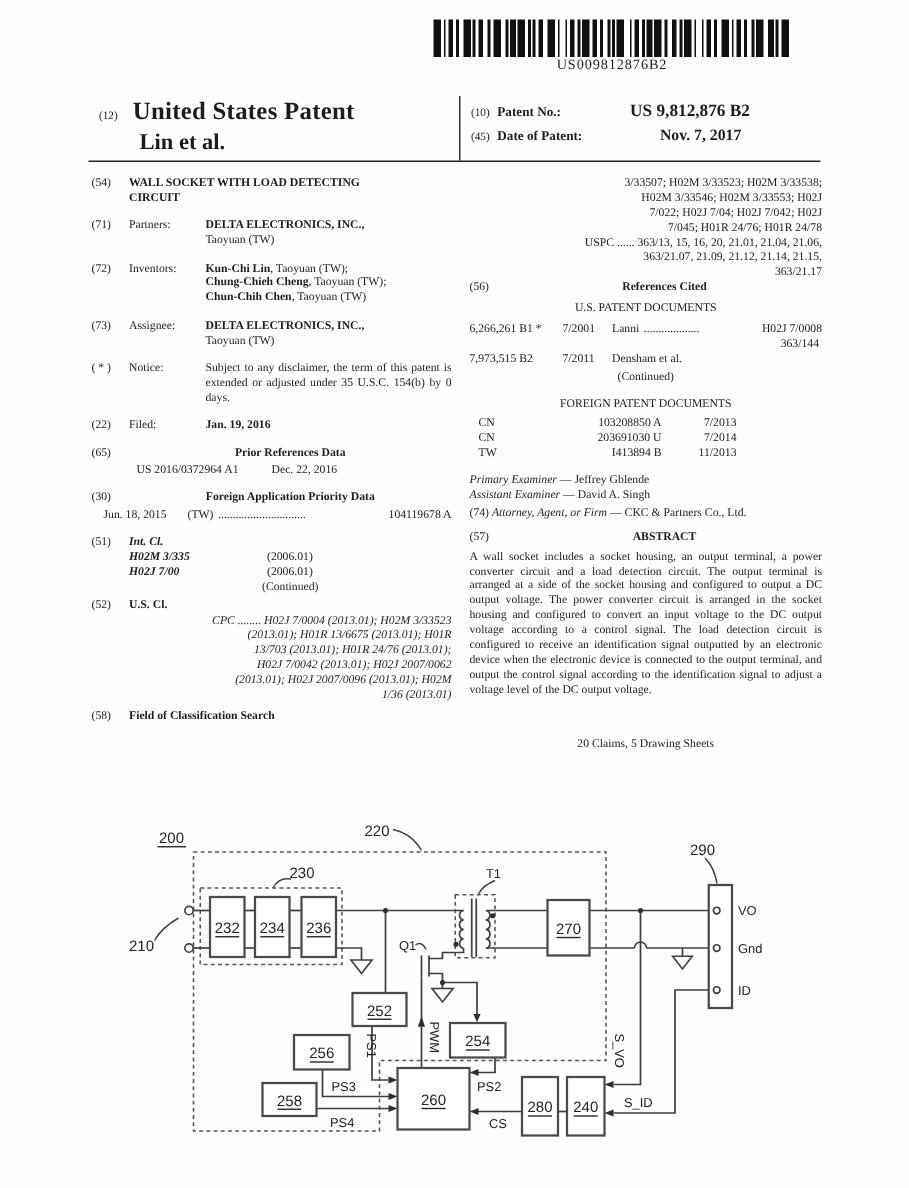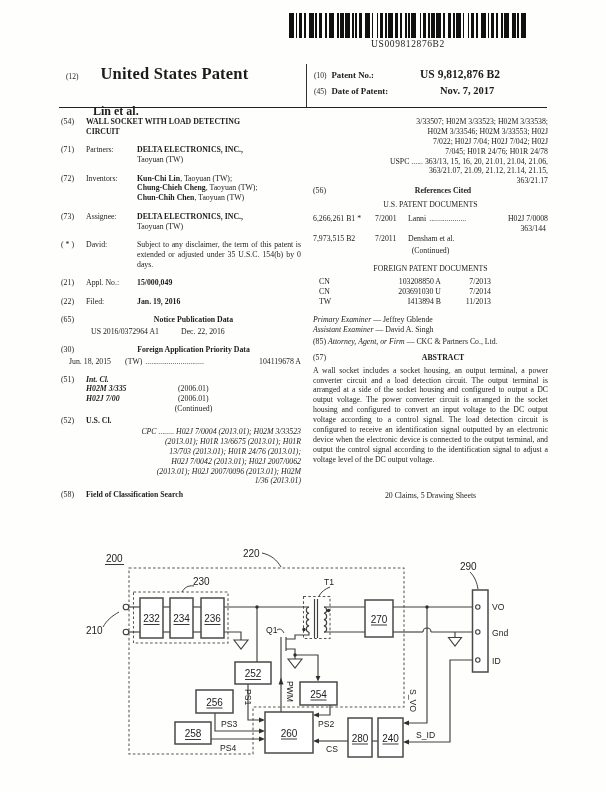--- a/index.html
+++ b/index.html
@@ -10,24 +10,24 @@
   
   .barcode{position:absolute;top:13px;left:289px;width:238px;height:25px;display:flex;}
   .barcode i{display:block;height:100%;flex-basis:0;}
   .barcode i.b{background:#101010;}
   .barcode i.s{background:transparent;}
   .barcode-text{position:absolute;top:39px;left:289px;width:238px;text-align:center;
                 font-size:9.5px;letter-spacing:.6px;}
 
   
   .hdr-left{position:absolute;top:64px;left:66px;}
-  .hdr-row1{display:flex;align-items:baseline;gap:22px;}
+  .hdr-row1{display:flex;align-items:baseline;gap:10px;}
   .hdr-code{font-size:7.5px;}
   .hdr-title{font-size:16.5px;font-weight:bold;letter-spacing:.2px;}
-  .hdr-auth{font-size:12px;font-weight:bold;margin:20px 0 0 27px;}
+  .hdr-auth{font-size:15px;font-weight:bold;margin:3px 0 0 27px;}
   .hdr-right{position:absolute;top:68px;left:314px;width:232px;}
   .hdr-rrow{display:flex;align-items:baseline;margin-bottom:5px;}
   .hdr-rlabel{font-size:8.8px;font-weight:bold;margin-left:5px;}
   .hdr-rval{flex:1;text-align:center;font-weight:bold;}
   .v-no{font-size:11.5px;}
   .v-date{font-size:10.5px;}
   .hdr-vdiv{position:absolute;top:64px;left:306px;height:43px;border-left:1.2px solid #333;}
   .hdr-rule{position:absolute;top:107px;left:59px;width:488px;border-top:1.7px solid #222;}
 
   
@@ -233,36 +233,31 @@
     <div class="sec">
       <span class="n">(73)</span>
       <span class="lab">Assignee:</span>
       <span class="bd">
         <div class="b">DELTA ELECTRONICS, INC.,</div>
         <div>Taoyuan (TW)</div>
       </span>
     </div>
     <div class="sec">
       <span class="n">( * )</span>
-      <span class="lab">David:</span>
+      <span class="lab">Notice:</span>
       <span class="bd just">Subject to any disclaimer, the term of this patent is extended or adjusted under 35 U.S.C. 154(b) by 0 days.</span>
-    </div>
-    <div class="sec">
-      <span class="n">(21)</span>
-      <span class="lab">Appl. No.:</span>
-      <span class="bd b">15/000,049</span>
     </div>
     <div class="sec">
       <span class="n">(22)</span>
       <span class="lab">Filed:</span>
       <span class="bd b">Jan. 19, 2016</span>
     </div>
     <div class="sec mb2">
       <span class="n">(65)</span>
-      <span class="bd b ctr">Notice Publication Data</span>
+      <span class="bd b ctr">Prior References Data</span>
     </div>
     <div class="row65">
       <span>US 2016/0372964 A1</span>
       <span>Dec. 22, 2016</span>
     </div>
     <div class="sec mb2">
       <span class="n">(30)</span>
       <span class="bd b ctr">Foreign Application Priority Data</span>
     </div>
     <div class="row30">
@@ -349,21 +344,21 @@
       <span class="fn">I413894 B</span>
       <span class="fd">11/2013</span>
     </div>
     <div class="exam">
       <span class="i">Primary Examiner</span><span> — Jeffrey Gblende</span>
     </div>
     <div>
       <span class="i">Assistant Examiner</span><span> — David A. Singh</span>
     </div>
     <div class="w74">
-      <span>(85) </span><span class="i">Attorney, Agent, or Firm</span><span> — CKC &amp; Partners Co., Ltd.</span>
+      <span>(74) </span><span class="i">Attorney, Agent, or Firm</span><span> — CKC &amp; Partners Co., Ltd.</span>
     </div>
     <div class="sec mt6 mb2">
       <span class="n">(57)</span>
       <span class="bd b ctr">ABSTRACT</span>
     </div>
     <div class="just abstract">A wall socket includes a socket housing, an output terminal, a power converter circuit and a load detection circuit. The output terminal is arranged at a side of the socket housing and configured to output a DC output voltage. The power converter circuit is arranged in the socket housing and configured to convert an input voltage to the DC output voltage according to a control signal. The load detection circuit is configured to receive an identification signal outputted by an electronic device when the electronic device is connected to the output terminal, and output the control signal according to the identification signal to adjust a voltage level of the DC output voltage.</div>
     <div class="ctr claims">20 Claims, 5 Drawing Sheets</div>
   </div>
 
   <div class="fig">

